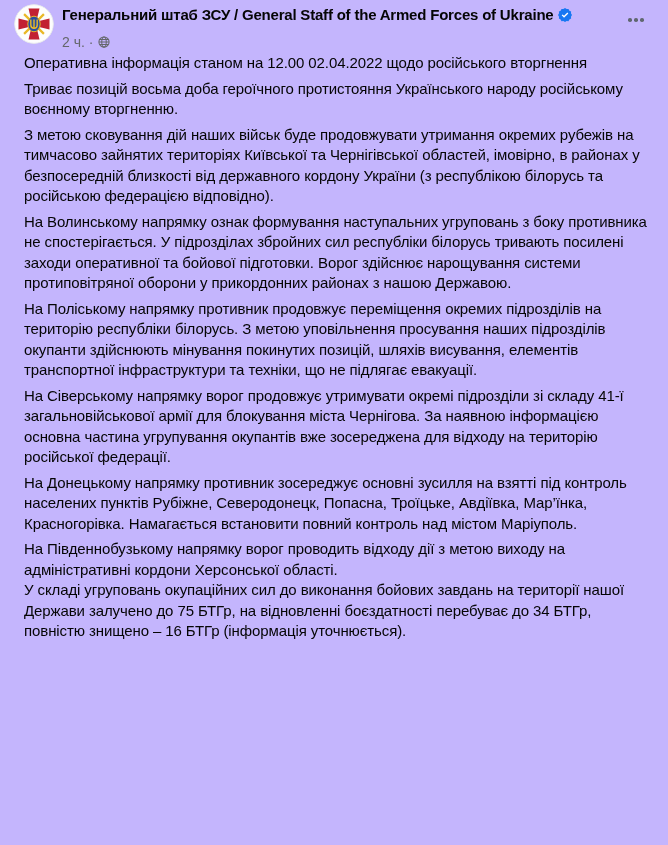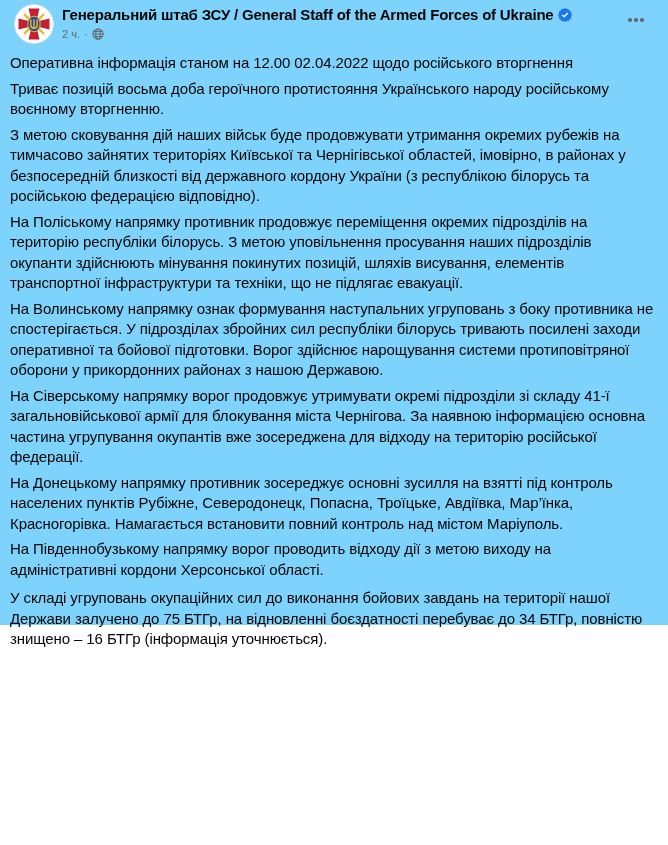--- a/index.html
+++ b/index.html
@@ -9,22 +9,22 @@
   body {
     width: 668px;
     height: 845px;
     background: #ffffff;
     font-family: "Liberation Sans", sans-serif;
     color: #050505;
     overflow: hidden;
   }
   .post {
     width: 668px;
-    height: 625px;
-    background: #7dd3fc;
+    height: 845px;
+    background: #c4b5fd;
   }
   
   .post-header {
     position: relative;
     display: flex;
     align-items: flex-start;
     padding: 4px 16px 0 14px;
     height: 46px;
     box-sizing: border-box;
   }
@@ -58,22 +58,22 @@
   .verified-badge {
     width: 14px;
     height: 14px;
     flex: 0 0 14px;
     display: inline-block;
   }
   .timestamp-row {
     display: flex;
     align-items: center;
     gap: 4px;
-    margin-top: 3px;
-    font-size: 11px;
+    margin-top: 11px;
+    font-size: 14px;
     color: #65676b;
     line-height: 14px;
   }
   .timestamp-link { cursor: pointer; }
   .globe-icon { width: 12px; height: 12px; display: inline-block; }
   .menu-button {
     position: absolute;
     right: 18px;
     top: 8px;
     width: 28px;
@@ -89,31 +89,31 @@
     padding: 0;
   }
   .menu-button .dot {
     width: 3.6px;
     height: 3.6px;
     border-radius: 50%;
     background: #606770;
   }
   
   .post-body {
-    padding: 7px 12px 0 10px;
+    padding: 7px 12px 0 24px;
     font-size: 15px;
     line-height: 20.5px;
     letter-spacing: -0.1px;
     color: #050505;
   }
   .post-paragraph {
     margin: 5px 0 0 0;
   }
   .post-paragraph:first-child { margin-top: 0; }
-  .post-paragraph.tight { margin-top: 8px; }
+  .post-paragraph.tight { margin-top: 0; }
 </style>
 </head>
 <body>
 
 <div class="post">
 
   <div class="post-header">
 
     <svg class="avatar" viewBox="0 0 40 40" aria-hidden="true">
       <circle cx="20" cy="20" r="19.4" fill="#fdfdfd" stroke="#e4e6eb" stroke-width="1"></circle>
@@ -165,21 +165,21 @@
       <span class="dot"></span>
       <span class="dot"></span>
       <span class="dot"></span>
     </button>
   </div>
 
   <div class="post-body">
       <p class="post-paragraph">Оперативна інформація станом на 12.00 02.04.2022 щодо російського вторгнення</p>
       <p class="post-paragraph">Триває позицій восьма доба героїчного протистояння Українського народу російському воєнному вторгненню.</p>
       <p class="post-paragraph">З метою сковування дій наших військ буде продовжувати утримання окремих рубежів на тимчасово зайнятих територіях Київської та Чернігівської областей, імовірно, в районах у безпосередній близкості від державного кордону України (з республікою білорусь та російською федерацією відповідно).</p>
+      <p class="post-paragraph">На Волинському напрямку ознак формування наступальних угруповань з боку противника не спостерігається. У підрозділах збройних сил республіки білорусь тривають посилені заходи оперативної та бойової підготовки. Ворог здійснює нарощування системи протиповітряної оборони у прикордонних районах з нашою Державою.</p>
       <p class="post-paragraph">На Поліському напрямку противник продовжує переміщення окремих підрозділів на територію республіки білорусь. З метою уповільнення просування наших підрозділів окупанти здійснюють мінування покинутих позицій, шляхів висування, елементів транспортної інфраструктури та техніки, що не підлягає евакуації.</p>
-      <p class="post-paragraph">На Волинському напрямку ознак формування наступальних угруповань з боку противника не спостерігається. У підрозділах збройних сил республіки білорусь тривають посилені заходи оперативної та бойової підготовки. Ворог здійснює нарощування системи протиповітряної оборони у прикордонних районах з нашою Державою.</p>
       <p class="post-paragraph">На Сіверському напрямку ворог продовжує утримувати окремі підрозділи зі складу 41-ї загальновійськової армії для блокування міста Чернігова. За наявною інформацією основна частина угрупування окупантів вже зосереджена для відходу на територію російської федерації.</p>
       <p class="post-paragraph">На Донецькому напрямку противник зосереджує основні зусилля на взятті під контроль населених пунктів Рубіжне, Северодонецк, Попасна, Троїцьке, Авдіївка, Мар’їнка, Красногорівка. Намагається встановити повний контроль над містом Маріуполь.</p>
       <p class="post-paragraph">На Південнобузькому напрямку ворог проводить відходу дії з метою виходу на адміністративні кордони Херсонської області.</p>
       <p class="post-paragraph tight">У складі угруповань окупаційних сил до виконання бойових завдань на території нашої Держави залучено до 75 БТГр, на відновленні боєздатності перебуває до 34 БТГр, повністю знищено – 16 БТГр (інформація уточнюється).</p>
     </div>
 
 </div>
 
 </body></html>

